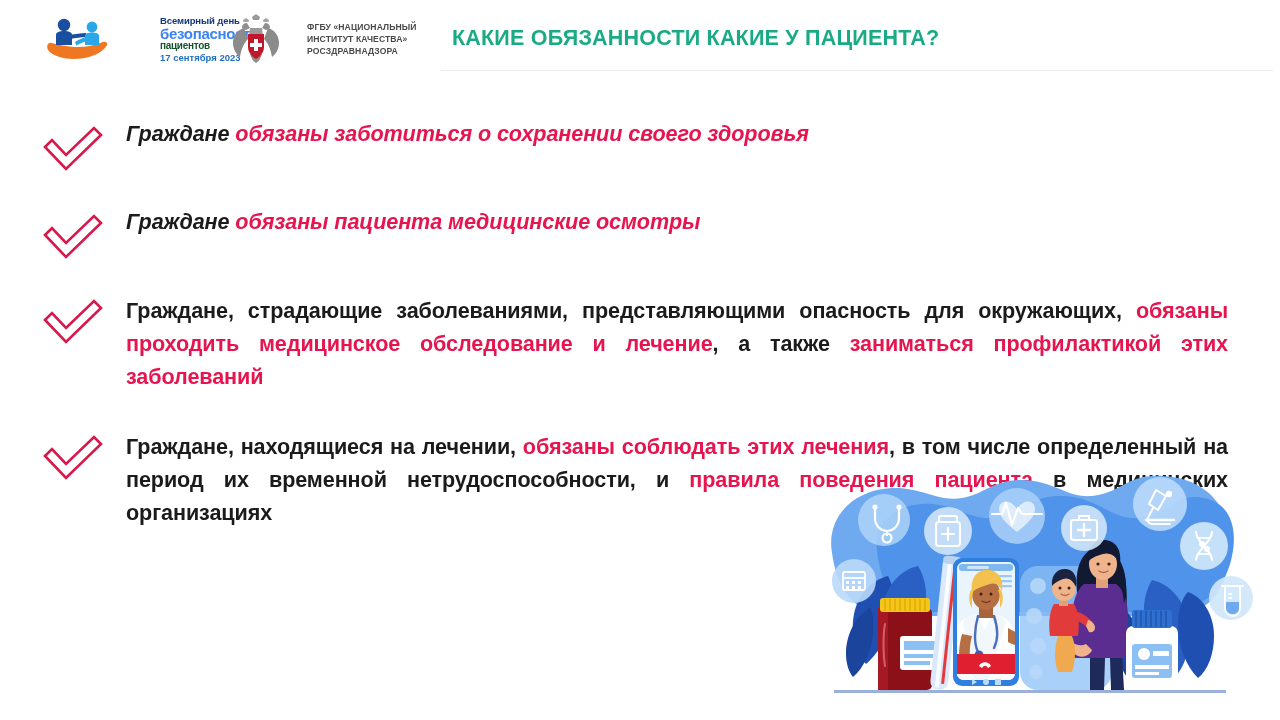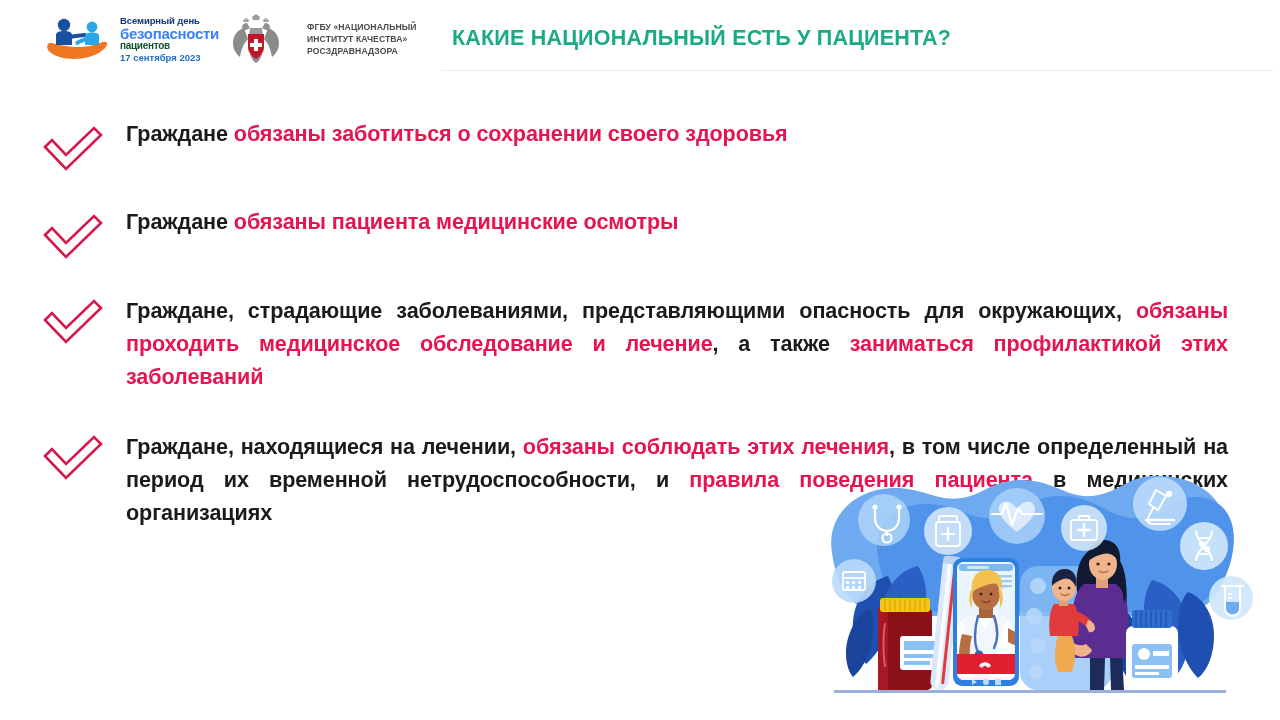--- a/index.html
+++ b/index.html
@@ -47,20 +47,21 @@
   .wpsd-mark {
     width: 68px;
     height: 46px;
     position: relative;
     flex: none;
   }
 
   .wpsd-text {
     line-height: 1.04;
     font-weight: bold;
+    margin-left: 40px;
   }
   .wpsd-l1 { font-size: 9.5px; color: #12377e; letter-spacing: -0.1px; }
   .wpsd-l2 { font-size: 15px; color: #3b82f6; letter-spacing: -0.3px; }
   .wpsd-l3 { font-size: 10px; color: #14532d; letter-spacing: -0.3px; }
   .wpsd-l4 { font-size: 9.5px; color: #1f6fc4; margin-top: 1px; }
 
   .logo-nik {
     position: absolute;
     left: 230px;
     top: 14px;
@@ -143,21 +144,21 @@
     line-height: 1.52;
   }
 
   .hl { color: #e6154f; }
 
   .b1 { margin-top: 18px; }
   .b2 { margin-top: 38px; }
   .b3 { margin-top: 35px; }
   .b4 { margin-top: 38px; }
 
-  .b1 .bullet-text, .b2 .bullet-text { line-height: 1.1; }
+  .b1 .bullet-text, .b2 .bullet-text { line-height: 1.1; font-style: italic; }
 
   
   .illustration {
     position: absolute;
     left: 822px;
     top: 458px;
     width: 450px;
     height: 258px;
   }
   .illustration svg { display: block; }
@@ -217,21 +218,21 @@
           <path d="M24 25 L28 25 L28 29 L32 29 L32 33 L28 33 L28 37 L24 37 L24 33 L20 33 L20 29 L24 29 Z" fill="#ffffff"></path>
         </svg>
       </div>
       <div class="nik-text">
         <div>ФГБУ «НАЦИОНАЛЬНЫЙ</div>
         <div>ИНСТИТУТ КАЧЕСТВА»</div>
         <div>РОСЗДРАВНАДЗОРА</div>
       </div>
     </div>
 
-    <div class="title">КАКИЕ НАЦИОНАЛЬНЫЙ ЕСТЬ У ПАЦИЕНТА?</div>
+    <div class="title">КАКИЕ ОБЯЗАННОСТИ КАКИЕ У ПАЦИЕНТА?</div>
     <div class="header-rule"></div>
   </div>
 
   <div class="content">
 
     <div class="bullet b1">
       <div class="check-wrap">
         <svg class="check-icon" width="62" height="46" viewBox="0 0 62 46" xmlns="http://www.w3.org/2000/svg">
           <path d="M3 21 L10 14 L24 29 L52 2 L59 9 L24 43 Z" fill="none" stroke="#d8174a" stroke-width="2.6" stroke-linejoin="miter"></path>
         </svg>

